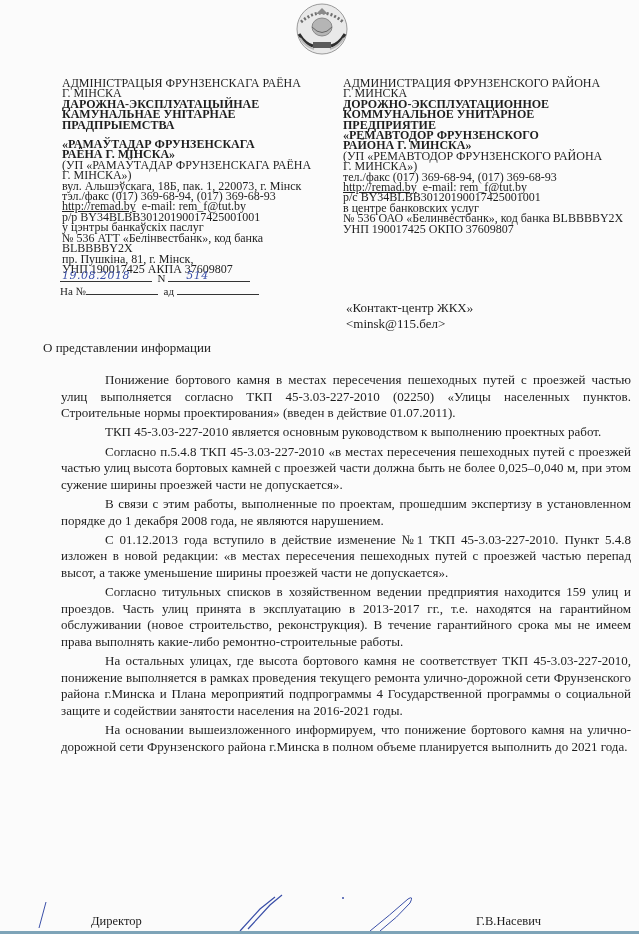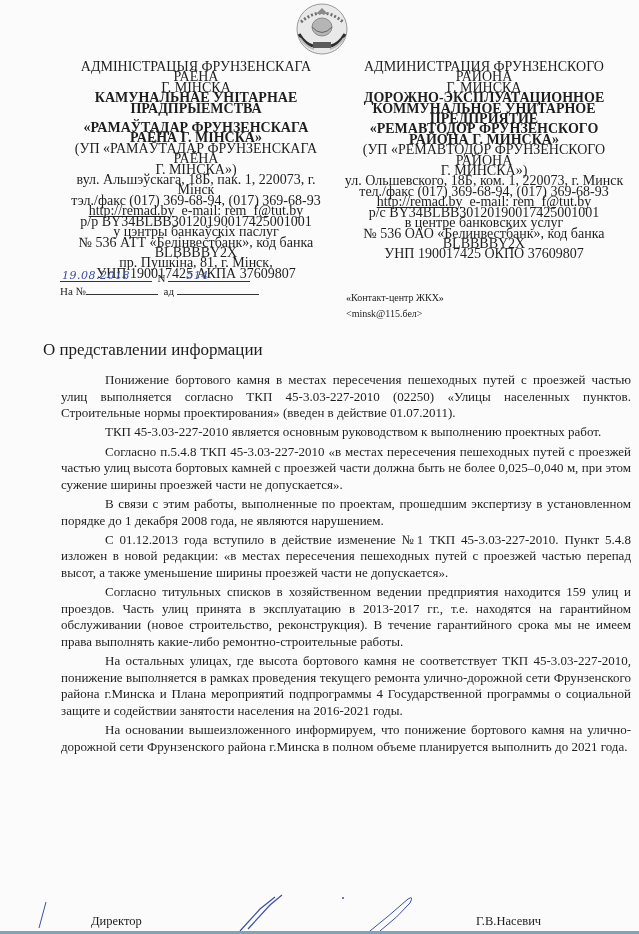--- a/index.html
+++ b/index.html
@@ -3,33 +3,33 @@
 <meta charset="utf-8">
 <style>
   html, body { margin: 0; padding: 0; }
   body {
     width: 639px; height: 934px; overflow: hidden; position: relative;
     background: #fbfbfb; color: #1e1e1e;
     font-family: "Liberation Serif", "DejaVu Serif", serif;
   }
   .page { position: absolute; left: 0; top: 0; width: 639px; height: 934px; }
   .emblem { position: absolute; left: 283px; top: 0px; width: 78px; height: 58px; }
-  .hdr { position: absolute; text-align: center; font-size: 14px; line-height: 10.4px; }
+  .hdr { position: absolute; text-align: left; font-size: 12px; line-height: 10.4px; margin-top: 16px; }
   .hdr.left { left: 62px; top: 62px; width: 268px; }
   .hdr.right { left: 343px; top: 62px; width: 282px; }
   .hdr .b { font-weight: bold; }
   .hdr .gap { height: 9px; }
   .hdr a, .hdr .u { text-decoration: underline; color: #1e1e1e; }
   .regline { position: absolute; left: 60px; font-size: 11px; line-height: 12px; }
   .reg1 { top: 270px; }
   .reg2 { top: 283px; }
   .uline { display: inline-block; border-bottom: 1px solid #333; height: 11px; vertical-align: baseline; position: relative; }
   .hand { font-family: "DejaVu Serif", serif; font-style: italic; color: #3a4fa8; font-size: 11px; position: absolute; left: 2px; bottom: -1px; letter-spacing: 0.5px; }
-  .addressee { position: absolute; left: 346px; top: 290px; font-size: 10px; line-height: 16px; }
-  .subject { position: absolute; left: 43px; top: 340px; font-size: 17px; }
+  .addressee { position: absolute; left: 346px; top: 300px; font-size: 13px; line-height: 16px; }
+  .subject { position: absolute; left: 43px; top: 340px; font-size: 13px; }
   .body { position: absolute; left: 61px; top: 372px; width: 570px; font-size: 13px; line-height: 16.6px; text-align: justify; }
   .body p { margin: 0 0 2.6px 0; text-indent: 44px; }
   .sign { position: absolute; top: 914px; font-size: 12.5px; }
   .sign.title { left: 43px; margin-left: 48px; }
   .sign.name { left: 476px; }
   .sigmark { position: absolute; }
   .bottombar { position: absolute; left: 0; top: 931px; width: 639px; height: 3px; background: #7ea4b8; }
 </style>
 </head>
 <body>
@@ -45,20 +45,21 @@
     <path d="M61 38 Q55 47 47 49" fill="none" stroke="#bbbbbb" stroke-width="2"></path>
     <path d="M33 14 L39 8 L45 14 Z" fill="#8a8a8a"></path>
     <ellipse cx="39" cy="27" rx="10" ry="9" fill="#b5b5b5" stroke="#777" stroke-width="0.8"></ellipse>
     <path d="M29 27 Q39 38 49 27" fill="none" stroke="#666" stroke-width="1"></path>
     <rect x="30" y="42" width="18" height="6" fill="#5b5b5b"></rect>
   </svg>
 
   <div class="hdr left">
     <div>АДМІНІСТРАЦЫЯ ФРУНЗЕНСКАГА РАЁНА</div>
     <div>Г. МІНСКА</div>
+    <div class="b">ДАРОЖНА-ЭКСПЛУАТАЦЫЙНАЕ</div>
     <div class="b">КАМУНАЛЬНАЕ УНІТАРНАЕ ПРАДПРЫЕМСТВА</div>
     <div class="gap"></div>
     <div class="b">«РАМАЎТАДАР ФРУНЗЕНСКАГА</div>
     <div class="b">РАЁНА Г. МІНСКА»</div>
     <div>(УП «РАМАЎТАДАР ФРУНЗЕНСКАГА РАЁНА</div>
     <div>Г. МІНСКА»)</div>
     <div>вул. Альшэўскага, 18Б, пак. 1, 220073, г. Мінск</div>
     <div>тэл./факс (017) 369-68-94, (017) 369-68-93</div>
     <div>
       <span class="u">http://remad.by</span>&nbsp;&nbsp;<span>e-mail: rem_f@tut.by</span>
@@ -72,21 +73,20 @@
 
   <div class="hdr right">
     <div>АДМИНИСТРАЦИЯ ФРУНЗЕНСКОГО РАЙОНА</div>
     <div>Г. МИНСКА</div>
     <div class="b">ДОРОЖНО-ЭКСПЛУАТАЦИОННОЕ</div>
     <div class="b">КОММУНАЛЬНОЕ УНИТАРНОЕ ПРЕДПРИЯТИЕ</div>
     <div class="b">«РЕМАВТОДОР ФРУНЗЕНСКОГО</div>
     <div class="b">РАЙОНА Г. МИНСКА»</div>
     <div>(УП «РЕМАВТОДОР ФРУНЗЕНСКОГО РАЙОНА</div>
     <div>Г. МИНСКА»)</div>
-    <div>ул. Ольшевского, 18Б, ком. 1, 220073, г. Минск</div>
     <div>тел./факс (017) 369-68-94, (017) 369-68-93</div>
     <div>
       <span class="u">http://remad.by</span>&nbsp;&nbsp;<span>e-mail: rem_f@tut.by</span>
     </div>
     <div>р/с BY34BLBB30120190017425001001</div>
     <div>в центре банковских услуг</div>
     <div>№ 536 ОАО «Белинвестбанк», код банка BLBBBBY2X</div>
     <div>УНП 190017425     ОКПО 37609807</div>
   </div>
 

